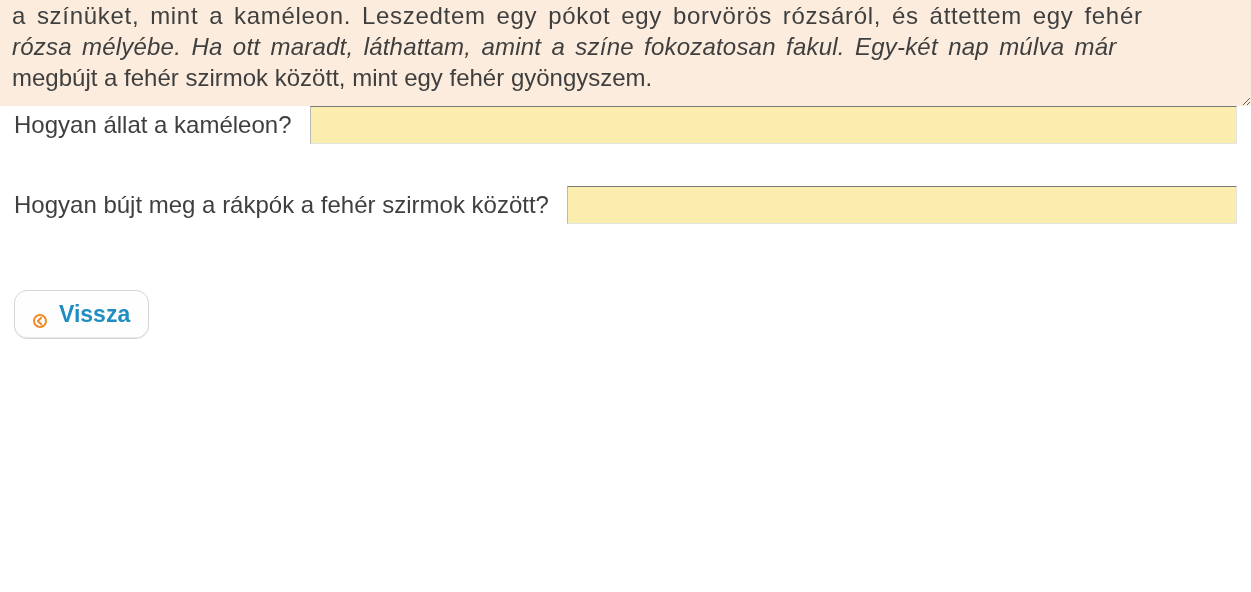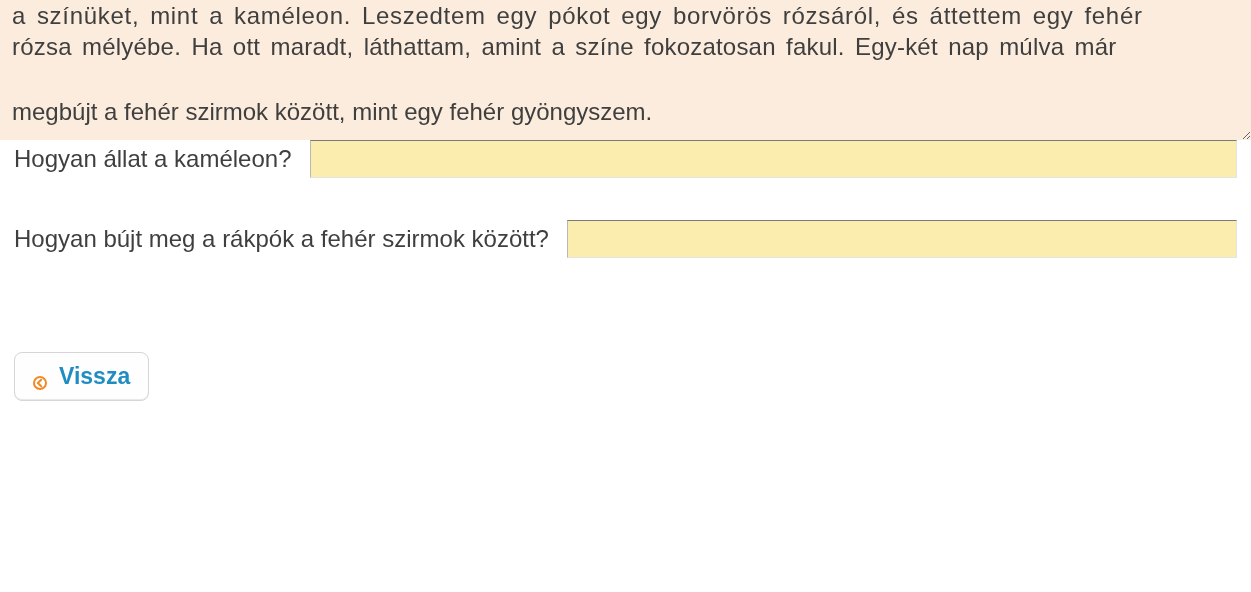--- a/index.html
+++ b/index.html
@@ -29,25 +29,25 @@
   }
   .passage .line1 {
     letter-spacing: 0.7px;
     word-spacing: 3.5px;
     white-space: nowrap;
   }
   .passage .line2 {
     letter-spacing: 0.2px;
     word-spacing: 3.5px;
     white-space: nowrap;
+    font-style: italic;
   }
   .passage .line3 {
     text-align: left;
     white-space: nowrap;
-    margin-top: 34px;
   }
   .instruction {
     text-align: center;
     color: #1f8dc1;
     font-size: 25px;
     letter-spacing: 0.3px;
     margin-top: 30px;
     margin-bottom: 34px;
   }
   .qa-block {
@@ -84,29 +84,28 @@
     justify-content: space-between;
     padding: 14px 14px 14px 14px;
     margin-top: 52px;
   }
   .btn {
     display: inline-flex;
     align-items: center;
     gap: 12px;
     background: #fefefe;
     border: 1px solid #d6d6d6;
-    border-radius: 8px;
+    border-radius: 13px;
     padding: 10px 18px;
     color: #1f8dc1;
     font-family: inherit;
     font-size: 23px;
     font-weight: 700;
     cursor: pointer;
     box-shadow: inset 0 -1px 0 #e8e8e8;
-    margin-top: 28px;
   }
   .arrow-icon {
     width: 14px;
     height: 14px;
     display: inline-block;
   }
 </style>
 </head>
 <body>
 

